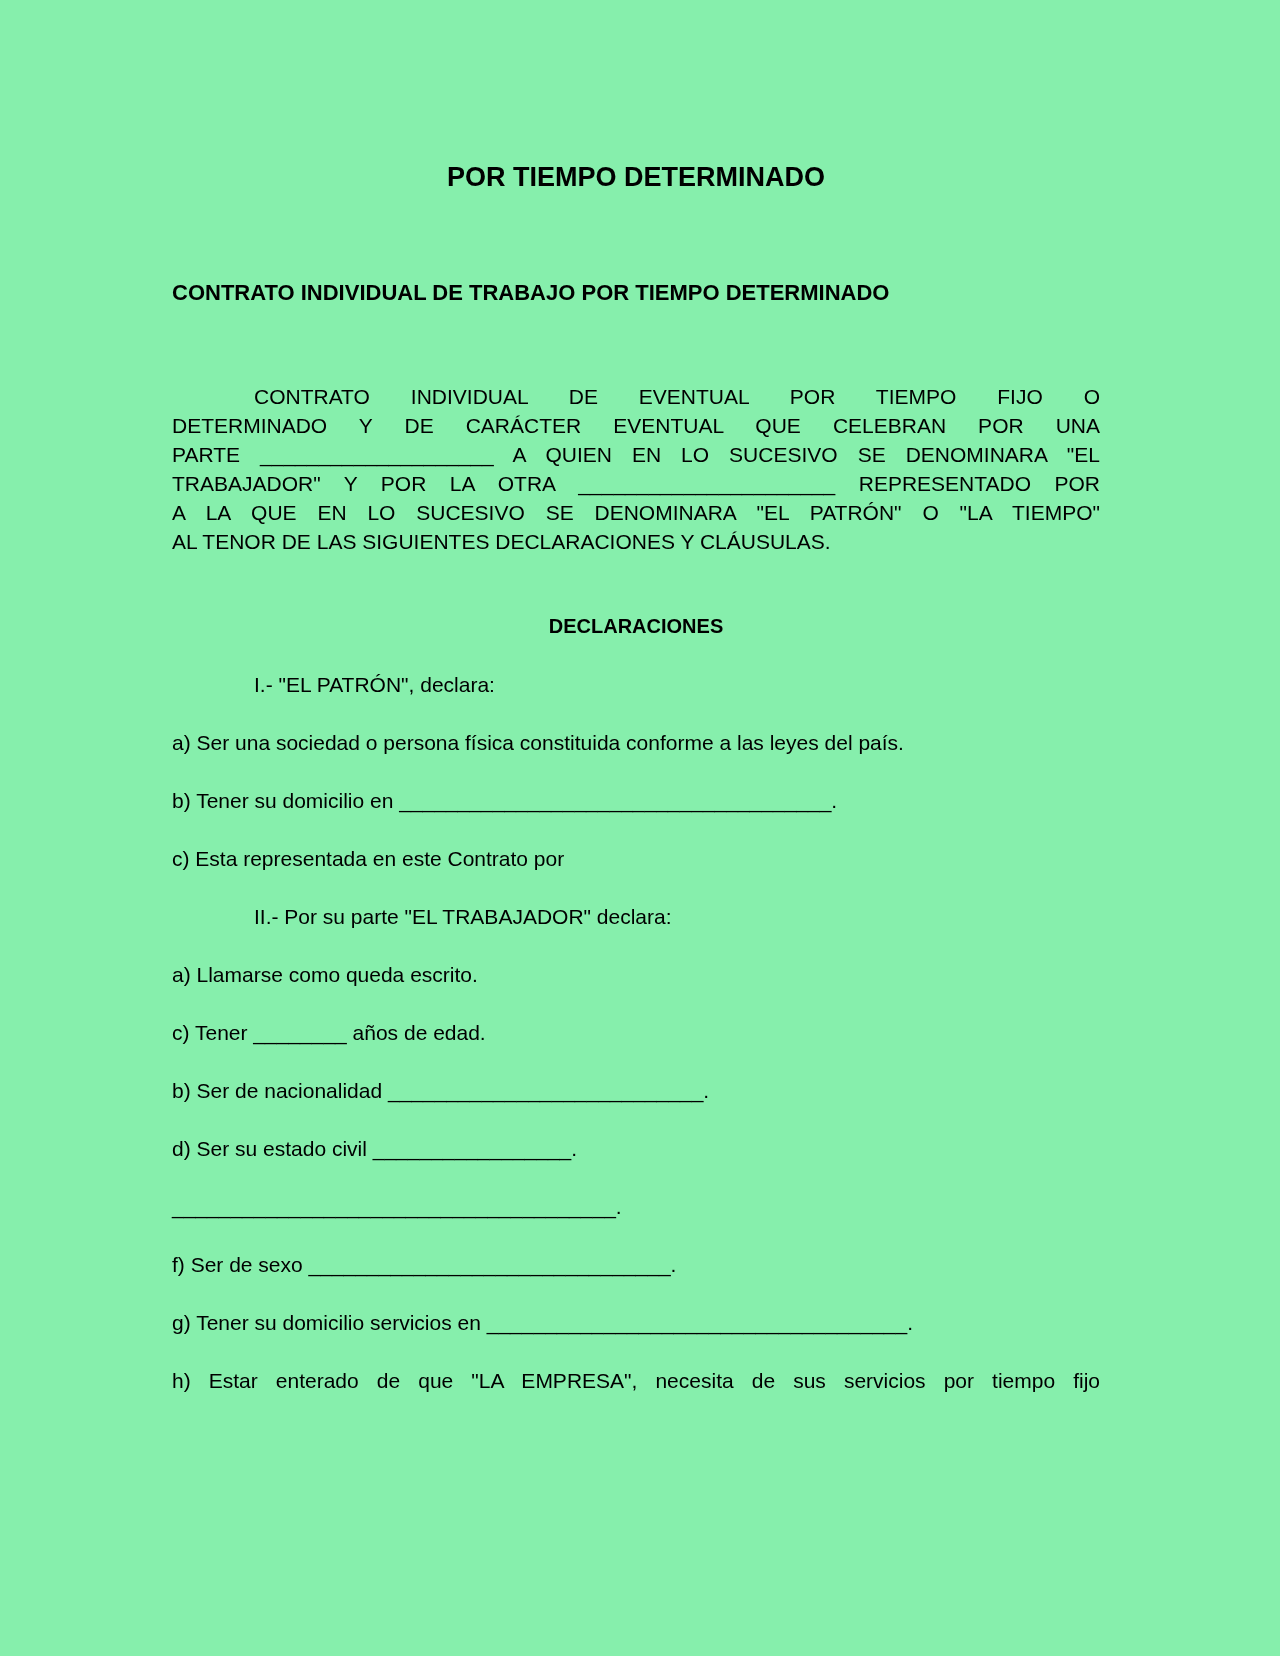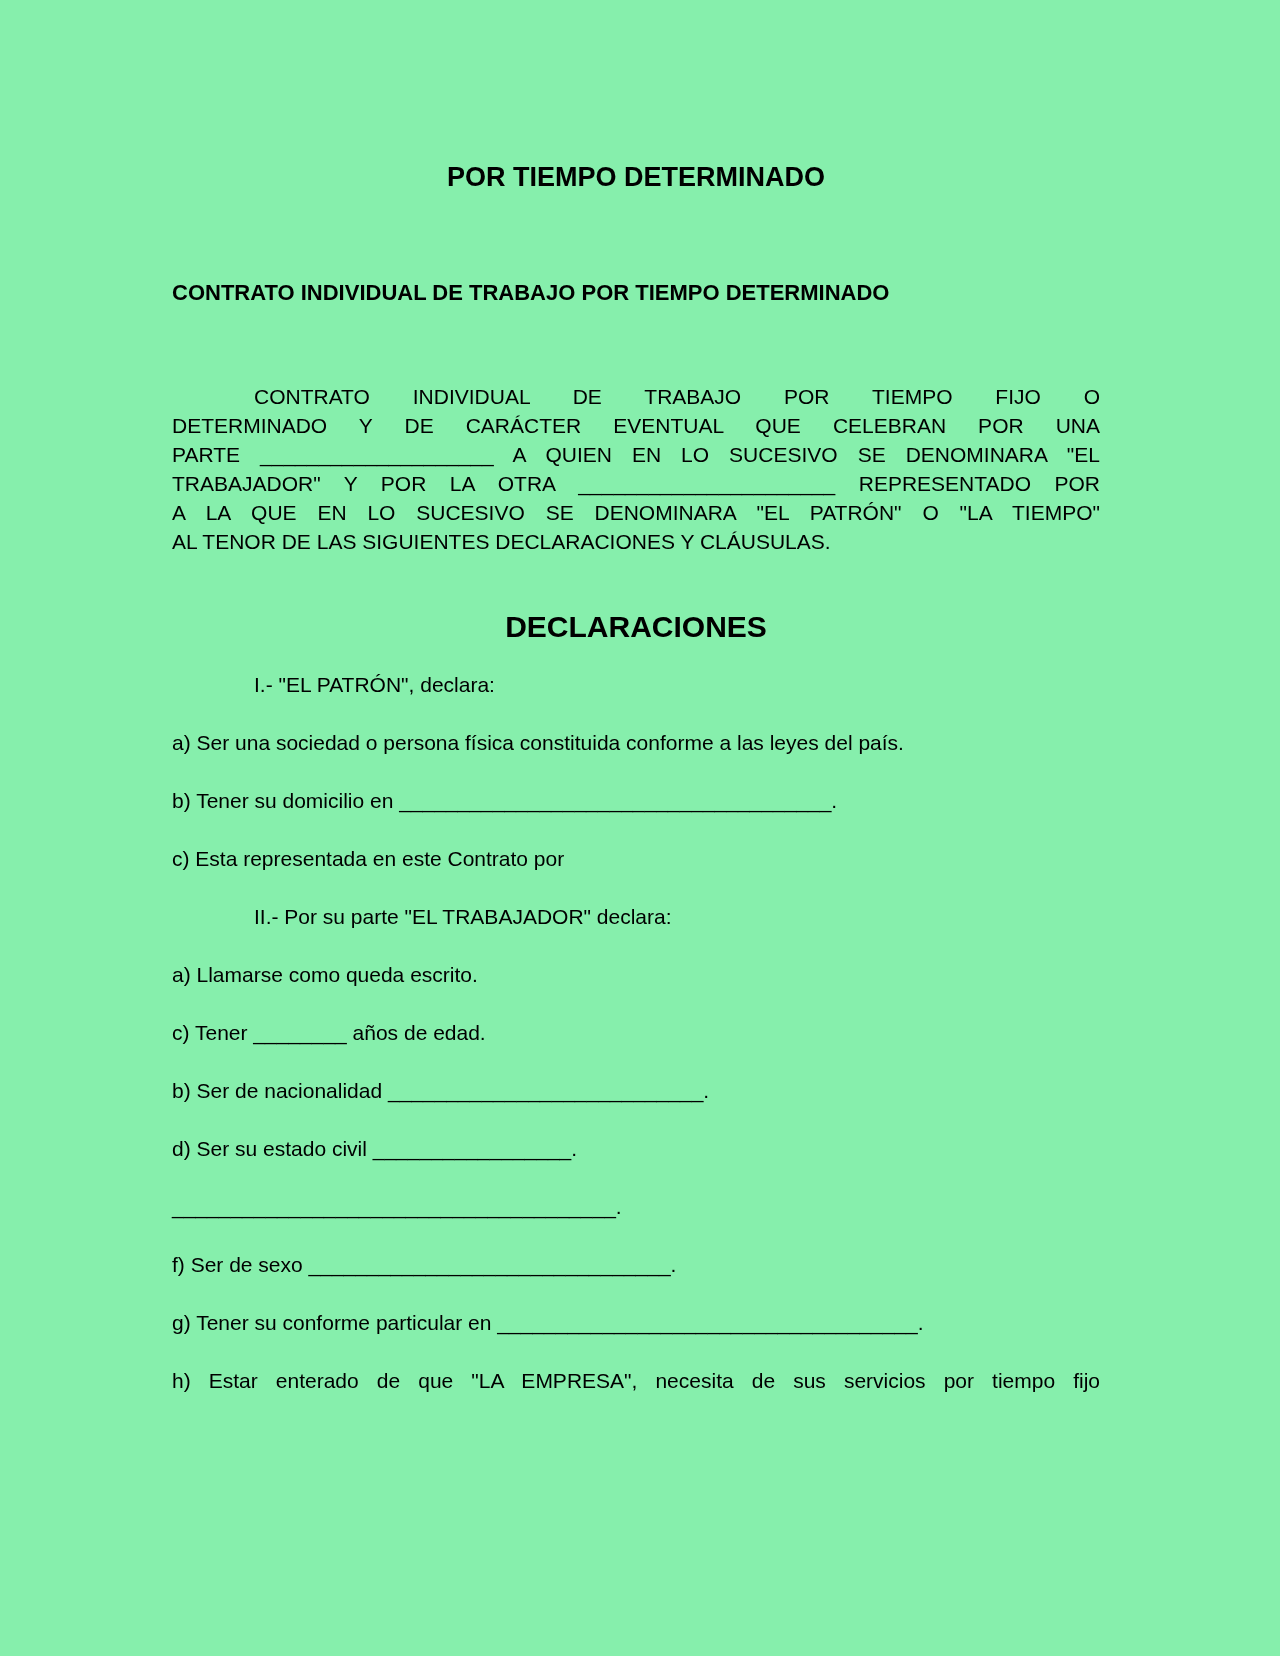--- a/index.html
+++ b/index.html
@@ -47,21 +47,21 @@
     text-align: justify;
     text-align-last: justify;
   }
   .jline.last-line {
     text-align-last: left;
   }
   .first-indent {
     text-indent: 82px;
   }
   .section-heading {
-    font-size: 30px;
+    font-size: 20px;
     line-height: 29px;
     font-weight: bold;
     text-align: center;
     margin: 56px 0 29px 0;
   }
   p.clause {
     margin: 29px 0;
   }
   .tab-indent {
     padding-left: 82px;
@@ -74,21 +74,21 @@
 <body>
 
 <div class="page">
   <div class="content">
 
     <div class="doc-title">POR TIEMPO DETERMINADO</div>
 
     <div class="doc-subtitle">CONTRATO INDIVIDUAL DE TRABAJO POR TIEMPO DETERMINADO</div>
 
     <div class="intro multiline">
-      <div class="jline first-indent">CONTRATO INDIVIDUAL DE TRABAJO POR TIEMPO FIJO O</div>
+      <div class="jline first-indent">CONTRATO INDIVIDUAL DE EVENTUAL POR TIEMPO FIJO O</div>
       <div class="jline">DETERMINADO Y DE CARÁCTER EVENTUAL QUE CELEBRAN POR UNA</div>
       <div class="jline">PARTE ____________________ A QUIEN EN LO SUCESIVO SE DENOMINARA "EL</div>
       <div class="jline">TRABAJADOR" Y POR LA OTRA ______________________ REPRESENTADO POR</div>
       <div class="jline">A LA QUE EN LO SUCESIVO SE DENOMINARA "EL PATRÓN" O "LA TIEMPO"</div>
       <div class="jline last-line">AL TENOR DE LAS SIGUIENTES DECLARACIONES Y CLÁUSULAS.</div>
     </div>
 
     <div class="section-heading">DECLARACIONES</div>
 
     <p class="clause tab-indent">I.- "EL PATRÓN", declara:</p>
@@ -109,21 +109,21 @@
 
     <p class="clause">d) Ser su estado civil _________________.</p>
 
     <p class="clause multiline">
       </p>
       <div>______________________________________.</div>
     <p></p>
 
     <p class="clause">f) Ser de sexo _______________________________.</p>
 
-    <p class="clause">g) Tener su conforme particular en ____________________________________.</p>
+    <p class="clause">g) Tener su domicilio servicios en ____________________________________.</p>
 
     <p class="clause multiline">
       </p>
       <div class="jline">h) Estar enterado de que "LA EMPRESA", necesita de sus servicios por tiempo fijo</div>
     <p></p>
 
   </div>
 </div>
 
 </body></html>

